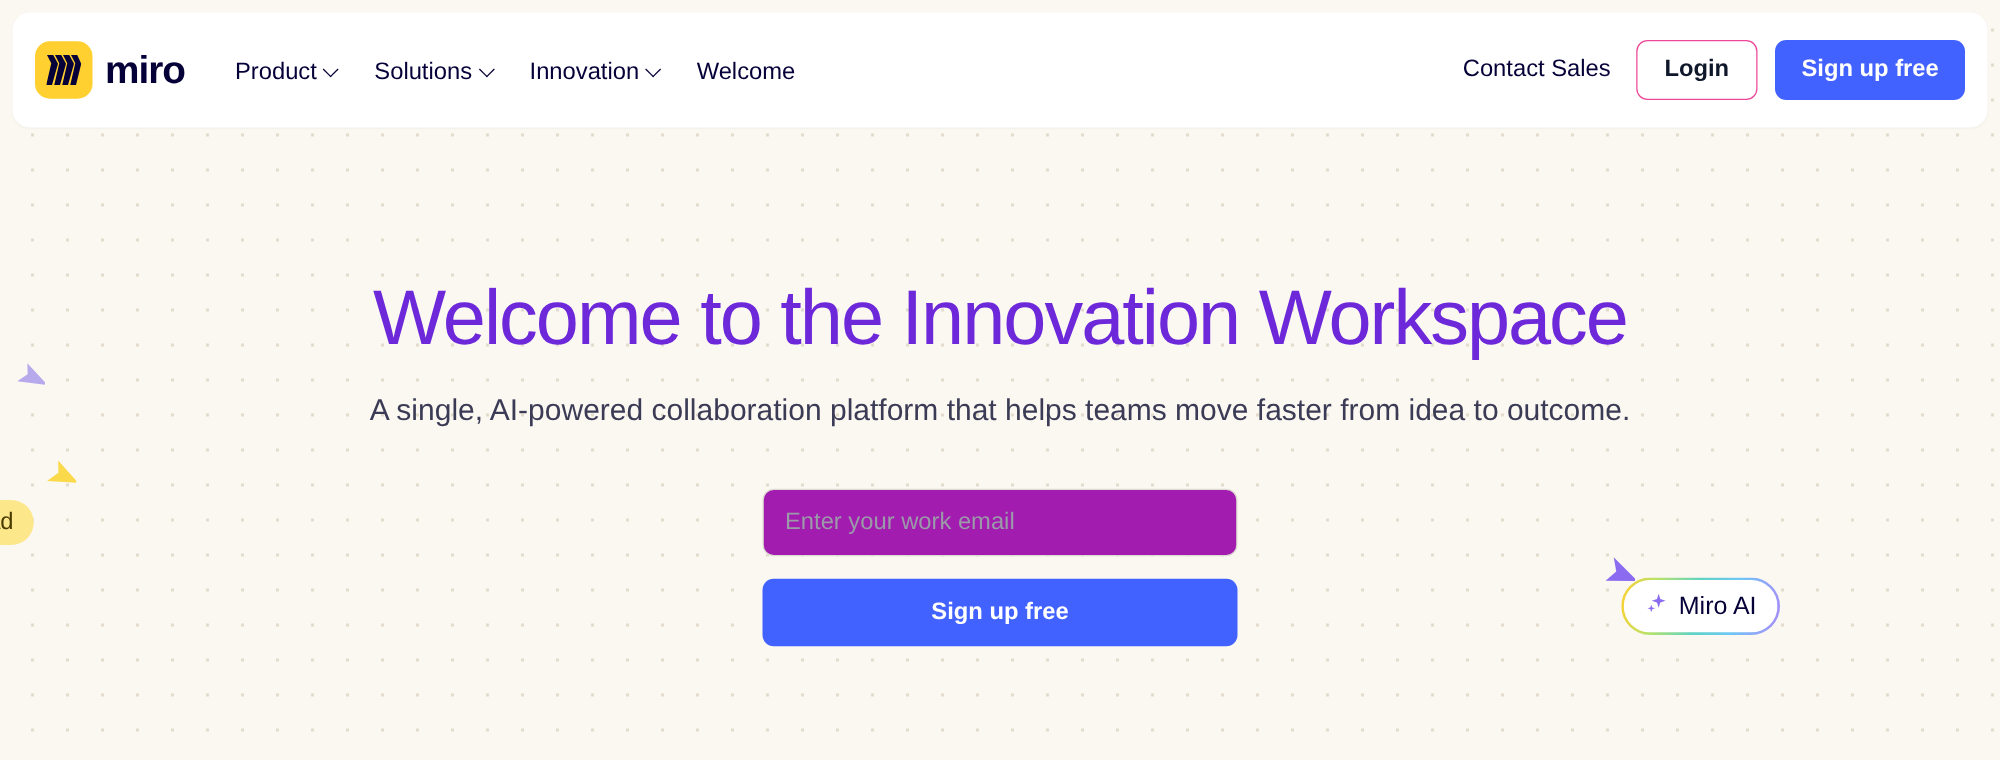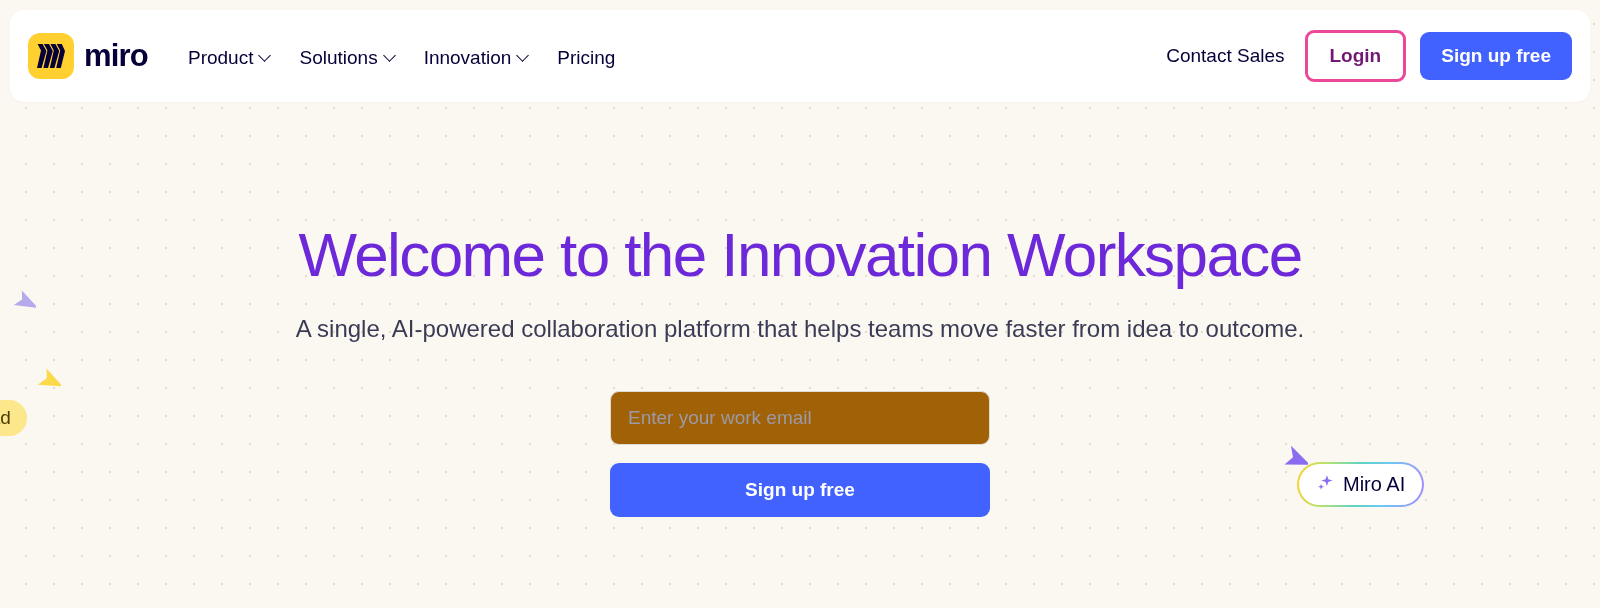--- a/index.html
+++ b/index.html
@@ -115,23 +115,23 @@
   #contact-sales {
     font-size: 19px;
     color: #050038;
     cursor: pointer;
     white-space: nowrap;
     padding: 8px 6px;
   }
   #login-button {
     font-size: 19px;
     font-weight: 700;
-    color: #701a75;
+    color: #0f172a;
     background: #FFFFFF;
-    border: 3px solid #ec4899;
+    border: 1px solid #ec4899;
     border-radius: 9px;
     padding: 12px 22px;
     cursor: pointer;
     white-space: nowrap;
     font-family: inherit;
   }
   #signup-header-button {
     font-size: 19px;
     font-weight: 700;
     color: #FFFFFF;
@@ -181,21 +181,21 @@
     display: flex;
     flex-direction: column;
     gap: 18px;
   }
 
   #email-input {
     width: 100%;
     height: 54px;
     border: 1px solid #DFDCD4;
     border-radius: 9px;
-    background: #a16207;
+    background: #a21caf;
     font-size: 19px;
     color: #050038;
     padding: 0 17px;
     font-family: inherit;
     outline: none;
   }
   #email-input::placeholder { color: #9A9AA8; }
 
   #signup-hero-button {
     width: 100%;
@@ -298,21 +298,21 @@
         <span>Solutions</span>
         <span class="chev"></span>
       </div>
 
       <div class="nav-item">
         <span>Innovation</span>
         <span class="chev"></span>
       </div>
 
       <div class="nav-item">
-        <span>Pricing</span>
+        <span>Welcome</span>
       </div>
 
     </nav>
   </div>
 
   <div class="header-right">
     <span id="contact-sales">Contact Sales</span>
     <button id="login-button">Login</button>
     <button id="signup-header-button">Sign up free</button>
   </div>

